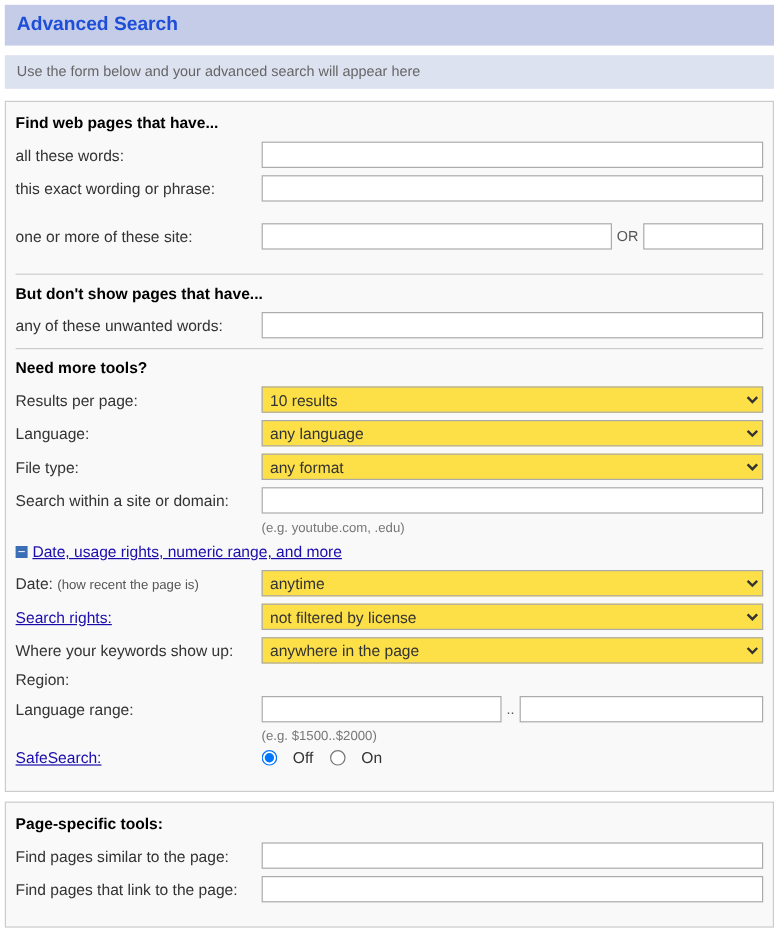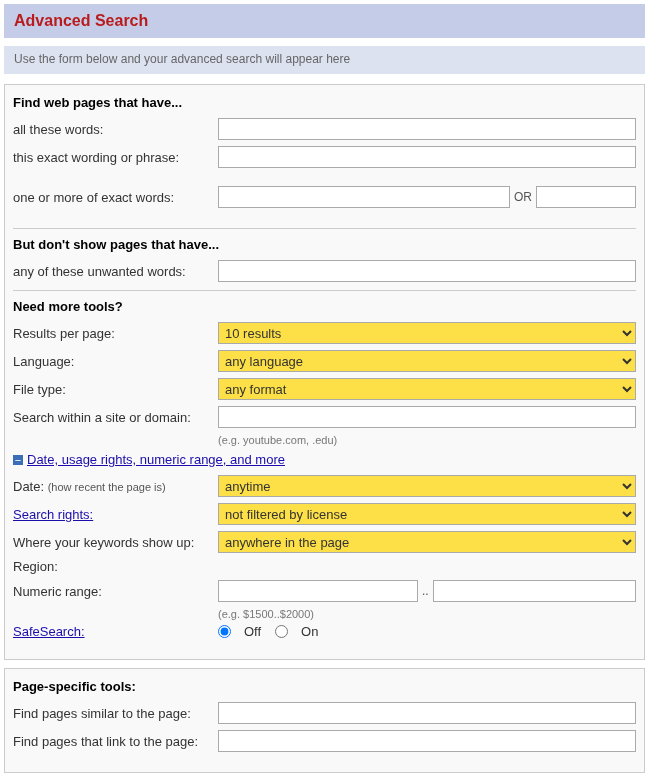--- a/index.html
+++ b/index.html
@@ -17,21 +17,21 @@
 
     
     .title-bar {
       background: #c5cce8;
       padding: 8px 10px;
       margin-bottom: 8px;
     }
     .title-bar h1 {
       font-size: 16px;
       font-weight: bold;
-      color: #b91c1c;
+      color: #1d4ed8;
     }
 
     
     .search-preview {
       background: #dde2f0;
       padding: 6px 10px;
       margin-bottom: 10px;
       color: #666;
       font-size: 12px;
       min-height: 28px;
@@ -199,21 +199,21 @@
       <label class="form-label">all these words:</label>
       <input class="form-input" type="text" style="">
     </div>
 
     <div class="form-row">
       <label class="form-label">this exact wording or phrase:</label>
       <input class="form-input" type="text" style="">
     </div>
 
     <div class="form-row">
-      <label class="form-label">one or more of exact words:</label>
+      <label class="form-label">one or more of these site:</label>
       <input style="flex: 1 1 0%; height: 22px; border: 1px solid rgb(170, 170, 170); padding: 2px 4px; font-size: 13px;" type="text">
       <span class="or-label">OR</span>
       <input class="form-input-short" type="text" style="">
     </div>
 
     <hr class="divider">
 
     <div class="section-title">But don't show pages that have...</div>
 
     <div class="form-row">
@@ -302,21 +302,21 @@
           <option>in the title</option>
           <option>in the URL</option>
         </select>
       </div>
 
       <div class="form-row">
         <label class="form-label">Region:</label>
       </div>
 
       <div class="form-row">
-        <label class="form-label">Numeric range:</label>
+        <label class="form-label">Language range:</label>
         <input style="width: 200px; height: 22px; border: 1px solid rgb(170, 170, 170); padding: 2px 4px; font-size: 13px;" type="text">
         <span class="range-separator">..</span>
         <input style="flex: 1 1 0%; height: 22px; border: 1px solid rgb(170, 170, 170); padding: 2px 4px; font-size: 13px;" type="text">
       </div>
       <div class="hint-text">(e.g. $1500..$2000)</div>
 
       <div class="form-row">
         <label class="form-label">
           <span class="usage-rights-link">SafeSearch:</span>
         </label>

